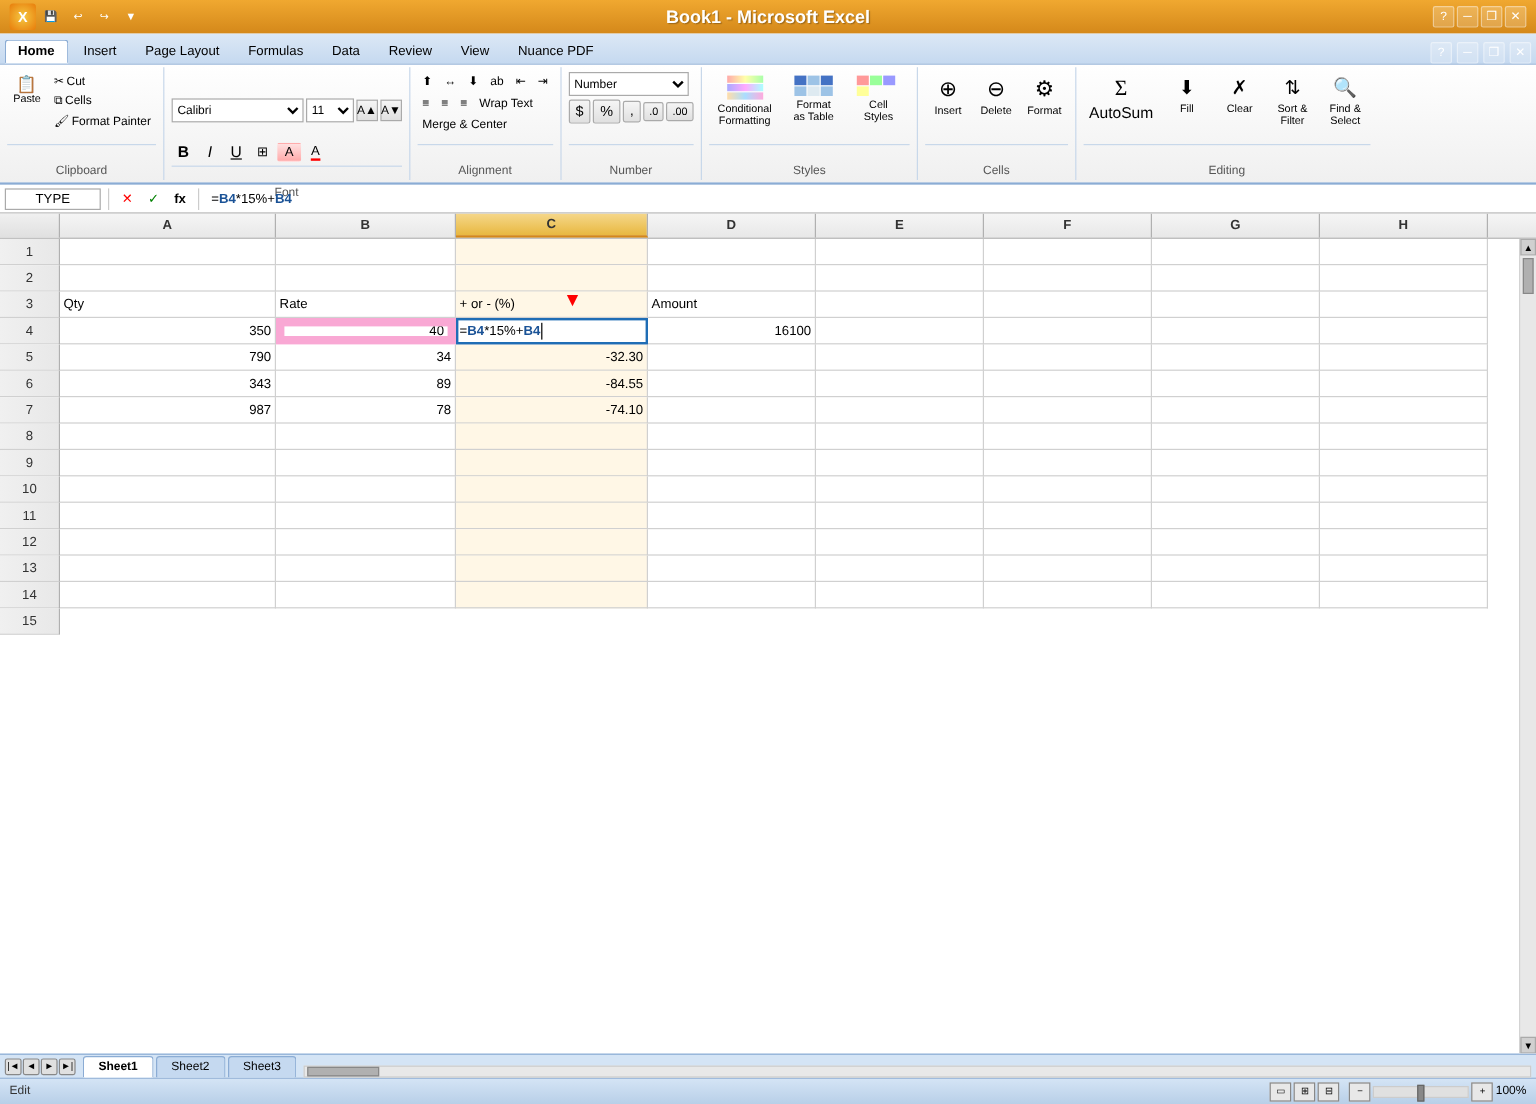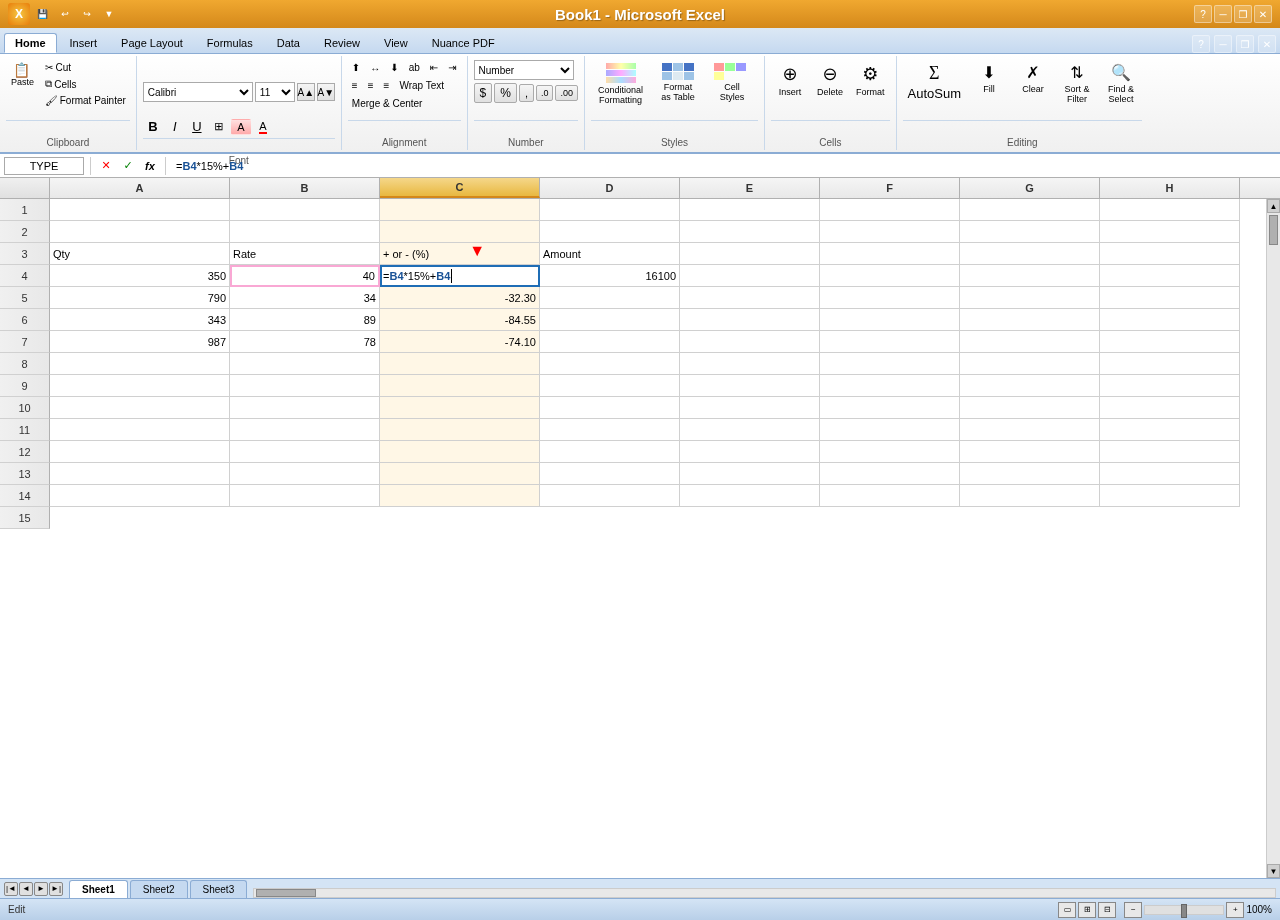--- a/index.html
+++ b/index.html
@@ -658,21 +658,21 @@
     <div class="ribbon-group-label">Editing</div>
   </div>
 
 </div>
 
 <div id="formula-bar">
   <input id="name-box" type="text" value="TYPE" style="">
   <div class="formula-sep"></div>
   <div class="formula-btn" style="color:red;">✕</div>
   <div class="formula-btn" style="color:green;">✓</div>
-  <div class="formula-btn" style="font-style:italic; font-weight:bold;">fx</div>
+  <div class="formula-btn" style="font-weight:bold;">fx</div>
   <div class="formula-sep"></div>
   <div id="formula-display" style="flex:1; height:18px; font-size:11px; padding:0 4px; display:flex; align-items:center;">
     <span style="color:#000;">=</span>
       <span style="color:#1a5296; font-weight:bold;">B4</span>
       <span style="color:#000;">*15%+</span>
       <span style="color:#1a5296; font-weight:bold;">B4</span>
   </div>
 </div>
 
 <div id="spreadsheet" style="display:flex; flex-direction:column; height: calc(920px - 28px - 26px - 100px - 24px - 20px - 22px);">
@@ -754,21 +754,21 @@
           <div class="cell col-e"></div>
           <div class="cell col-f"></div>
           <div class="cell col-g"></div>
           <div class="cell col-h"></div>
         </div>
 
         <div class="grid-row">
           <div class="cell col-a right">
               <span>350</span>
             </div>
-          <div class="cell col-b right" style="border: 2px solid #f9a8d4;">
+          <div class="cell col-b right" style="border: 7px solid #f9a8d4;">
               <span>40</span>
             </div>
           <div class="cell col-c formula-edit">
             <span style="color:#000;">=</span>
               <span style="color:#1a5296; font-weight:bold;">B4</span>
               <span style="color:#000;">*15%+</span>
               <span style="color:#1a5296; font-weight:bold;">B4</span>
               <span style="display:inline-block; width:1px; height:14px; background:#000; margin-left:1px; vertical-align:middle;"></span>
           </div>
           <div class="cell col-d right">

